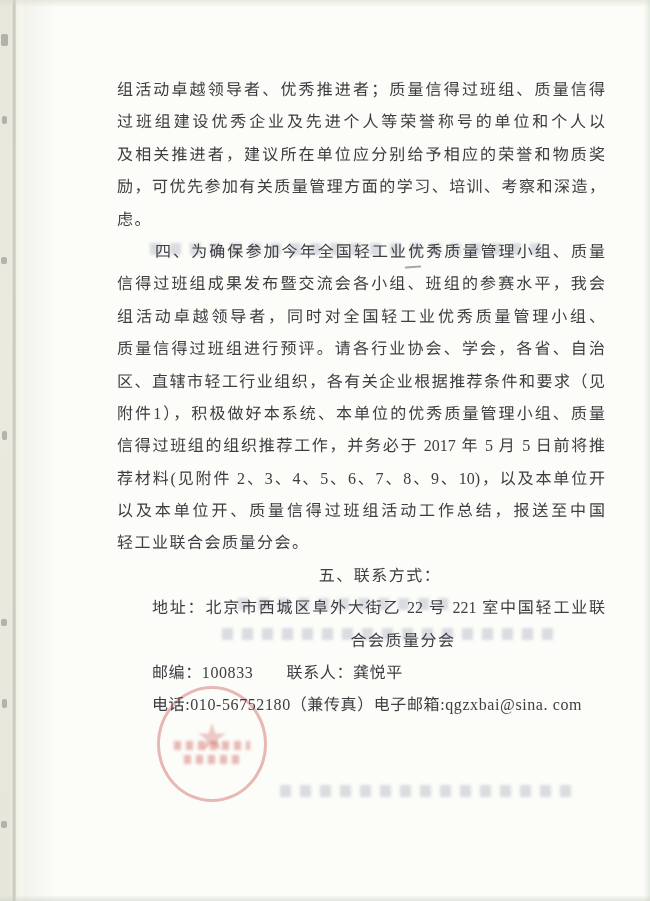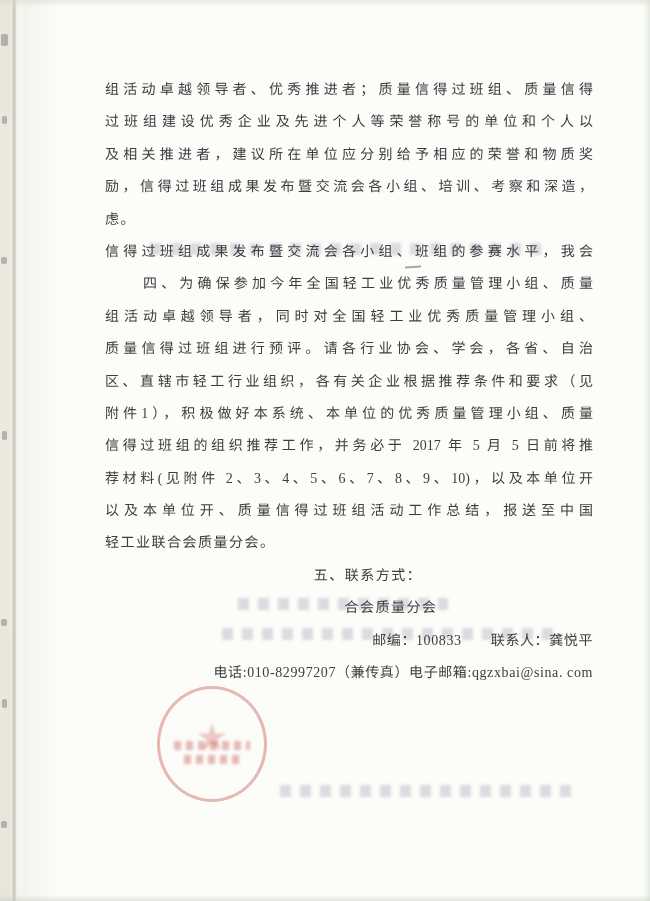--- a/index.html
+++ b/index.html
@@ -22,29 +22,29 @@
   .edge-right{position:absolute;right:0;top:0;width:6px;height:901px;
     background:linear-gradient(270deg,rgba(210,220,205,.55),rgba(210,220,205,0));}
   .edge-bottom{position:absolute;left:0;bottom:0;width:650px;height:6px;
     background:linear-gradient(0deg,rgba(200,206,196,.5),rgba(200,206,196,0));}
 
   
   .sheet-shadow{position:absolute;left:23px;top:0;width:36px;height:901px;
     background:linear-gradient(90deg,rgba(215,215,205,.25),rgba(215,215,205,0));}
 
   
-  .doc{position:absolute;left:105px;top:74px;width:488px;
-    font-size:14px;line-height:32.4px;color:#3d3d42;
+  .doc{position:absolute;left:117px;top:74px;width:488px;
+    font-size:16px;line-height:32.4px;color:#3d3d42;
     text-rendering:optimizeLegibility;}
   .line{height:32.4px;overflow:visible;}
   .line.justify{text-align:justify;text-align-last:justify;}
   .line.left{text-align:left;letter-spacing:1.5px;white-space:nowrap;}
   .line.indent-justify{text-indent:38px;text-align:justify;text-align-last:justify;}
   .line.indent-left{text-indent:38px;text-align:center;letter-spacing:1.5px;white-space:nowrap;}
-  .line.contact{padding-left:35px;text-align:right;letter-spacing:.6px;white-space:nowrap;}
+  .line.contact{padding-left:35px;text-align:left;letter-spacing:.6px;white-space:nowrap;}
   .line.contact-justify{padding-left:35px;text-align:justify;text-align-last:justify;}
   .line.contact2{padding-left:84px;text-align:center;letter-spacing:1.5px;white-space:nowrap;}
 
   
   .seal{position:absolute;left:157px;top:686px;width:104px;height:110px;
     border:3.5px solid rgba(199,82,76,.40);border-radius:50%;
     filter:blur(.4px);pointer-events:none;}
   .seal .star{position:absolute;left:0;right:0;top:24px;text-align:center;
     font-size:30px;color:rgba(199,82,76,.30);filter:blur(1px);}
   .seal .row1,.seal .row2{position:absolute;left:14px;right:14px;height:9px;
@@ -103,31 +103,32 @@
   <div class="seal">
     <div class="star">★</div>
     <div class="row1"></div>
     <div class="row2"></div>
   </div>
 
   <div class="doc">
       <div class="line justify">组活动卓越领导者、优秀推进者；质量信得过班组、质量信得</div>
       <div class="line justify">过班组建设优秀企业及先进个人等荣誉称号的单位和个人以</div>
       <div class="line justify">及相关推进者，建议所在单位应分别给予相应的荣誉和物质奖</div>
-      <div class="line justify">励，信得过班组成果发布暨交流会各小组、培训、考察和深造，</div>
+      <div class="line justify">励，可优先参加有关质量管理方面的学习、培训、考察和深造，</div>
       <div class="line left">虑。</div>
+      <div class="line indent-justify">四、为确保参加今年全国轻工业优秀质量管理小组、质量</div>
       <div class="line justify">信得过班组成果发布暨交流会各小组、班组的参赛水平，我会</div>
-      <div class="line indent-justify">四、为确保参加今年全国轻工业优秀质量管理小组、质量</div>
       <div class="line justify">组活动卓越领导者，同时对全国轻工业优秀质量管理小组、</div>
       <div class="line justify">质量信得过班组进行预评。请各行业协会、学会，各省、自治</div>
       <div class="line justify">区、直辖市轻工行业组织，各有关企业根据推荐条件和要求（见</div>
       <div class="line justify">附件1），积极做好本系统、本单位的优秀质量管理小组、质量</div>
       <div class="line justify">信得过班组的组织推荐工作，并务必于 2017 年 5 月 5 日前将推</div>
       <div class="line justify">荐材料(见附件 2、3、4、5、6、7、8、9、10)，以及本单位开</div>
       <div class="line justify">以及本单位开、质量信得过班组活动工作总结，报送至中国</div>
       <div class="line left">轻工业联合会质量分会。</div>
       <div class="line indent-left">五、联系方式：</div>
+      <div class="line contact-justify">地址：北京市西城区阜外大街乙 22 号 221 室中国轻工业联</div>
       <div class="line contact2">合会质量分会</div>
       <div class="line contact">邮编：100833　　联系人：龚悦平</div>
-      <div class="line contact">电话:010-82997207（兼传真）电子邮箱:qgzxbai@sina. com</div>
+      <div class="line contact">电话:010-56752180（兼传真）电子邮箱:qgzxbai@sina. com</div>
     </div>
 
 </div>
 
 </body></html>

